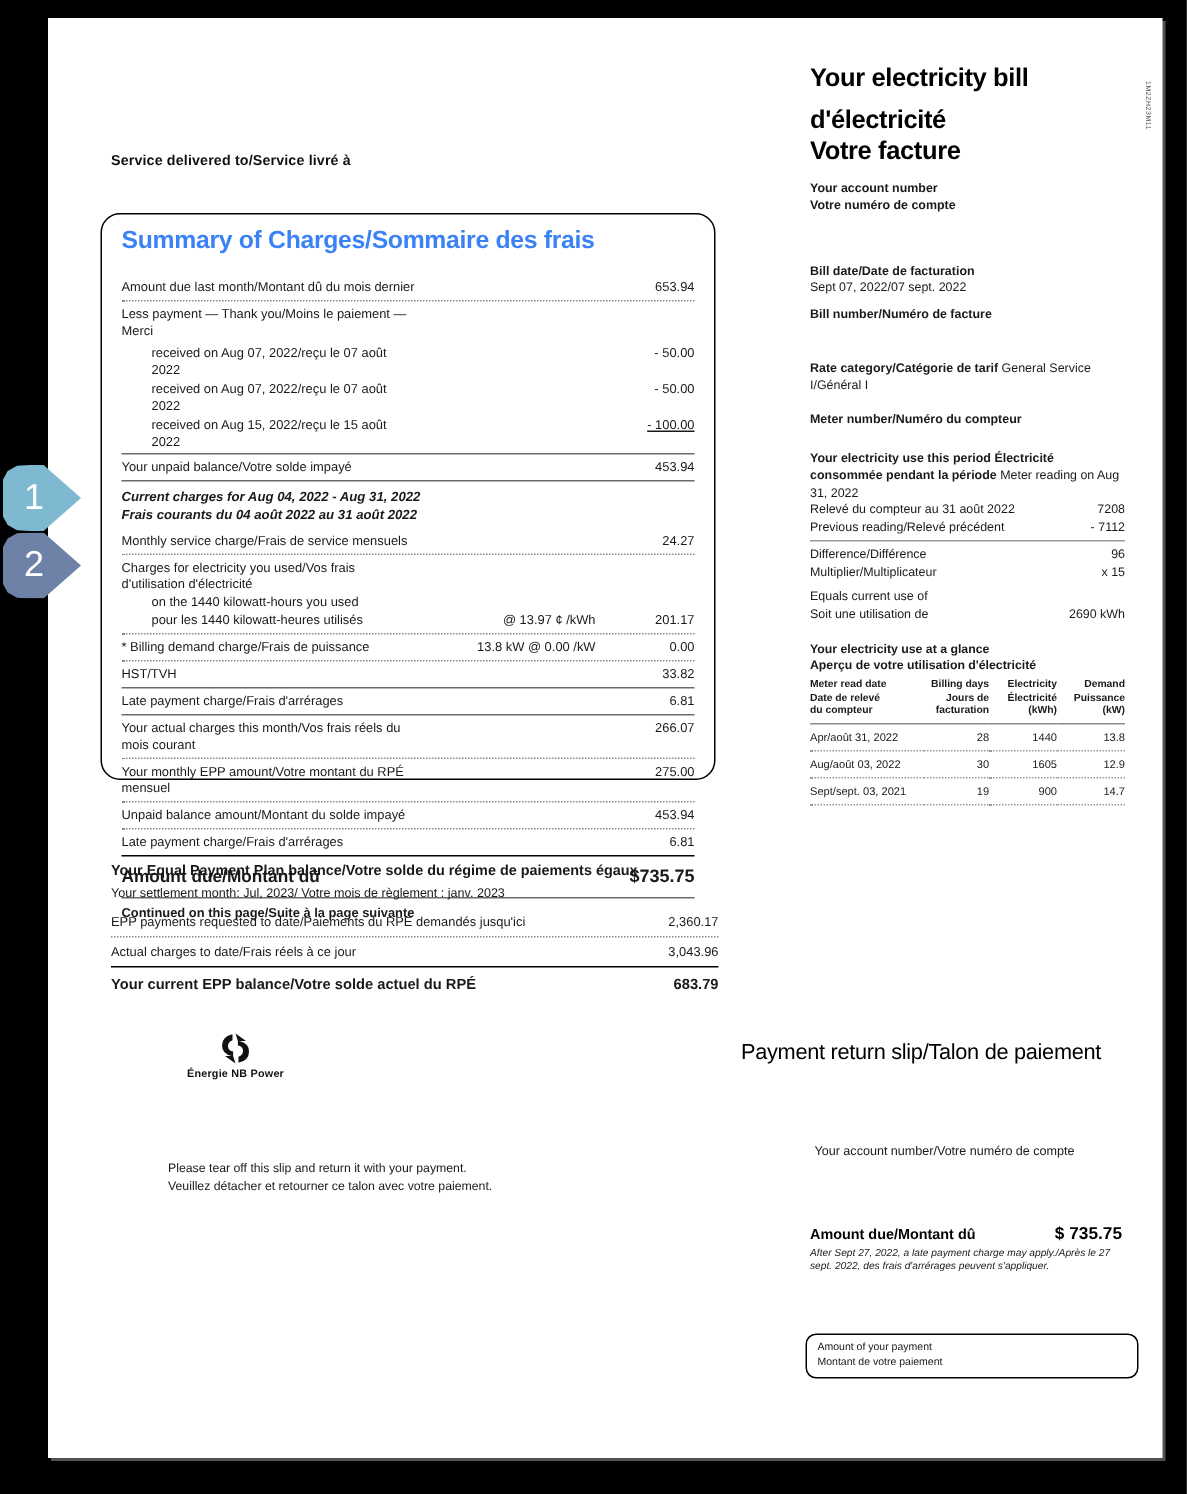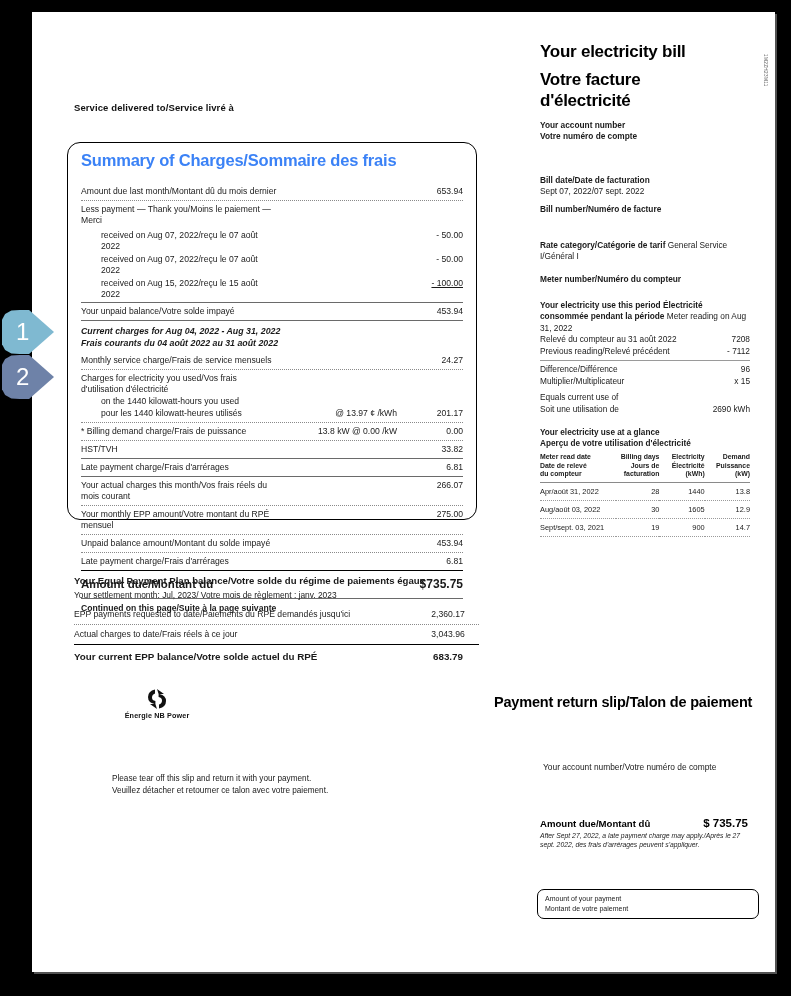--- a/index.html
+++ b/index.html
@@ -116,21 +116,21 @@
     position: absolute;
     left: 42px;
     top: 563px;
     width: 405px;
     font-size: 8.6px;
     color: #1a1a1a;
   }
   #epp-title { font-size: 9.6px; font-weight: bold; line-height: 1.35; }
   #epp-sub   { font-size: 8.4px; padding-top: 2px; padding-bottom: 5px; }
   #epp .row  { padding: 4px 0; }
-  #epp .row .amt { width: 62px; text-align: center; }
+  #epp .row .amt { width: 62px; }
   #epp .row.total { font-size: 9.8px; padding: 6px 0 0 0; }
   #epp .row.total .amt { font-size: 9.8px; width: 62px; }
 
   
   #logo {
     position: absolute;
     left: 80px;
     top: 676px;
     width: 90px;
     text-align: center;
@@ -196,21 +196,21 @@
   #glance td {
     text-align: right;
     padding: 4px 0 4px 0;
     font-size: 7.4px;
     border-bottom: 1px dotted #9a9a9a;
   }
   #glance td.c1 { text-align: left; }
   #glance thead tr { border-bottom: 1px solid #8a8a8a; }
 
   
-  #slip-title { position:absolute; left:462px; top:682px; font-size:14.5px; font-weight:bold; letter-spacing:-0.2px; color:#000; }
+  #slip-title { position:absolute; left:462px; top:682px; font-size:14.5px; font-weight:normal; letter-spacing:-0.2px; color:#000; }
   #slip-acct  { position:absolute; left:511px; top:750px; font-size:8.4px; color:#1a1a1a; }
 
   #slip-due { position:absolute; left:508px; top:805px; width:208px; display:flex; align-items:baseline; }
   #slip-due .l { flex:1 1 auto; font-size:9.6px; font-weight:bold; }
   #slip-due .v { flex:0 0 auto; font-size:11.5px; font-weight:bold; text-align:left; }
   #slip-note { position:absolute; left:508px; top:819px; width:205px; font-size:6.8px; font-style:italic; line-height:1.38; color:#1a1a1a; }
 
   #amount-box {
     position: absolute;
     left: 505px;
@@ -407,22 +407,22 @@
       <div id="logo-text">Énergie NB Power</div>
     </div>
 
     <div id="tear-note">
       <div>Please tear off this slip and return it with your payment.</div>
       <div>Veuillez détacher et retourner ce talon avec votre paiement.</div>
     </div>
 
     <div id="bill-title-en">Your electricity bill</div>
     <div id="bill-title-fr">
+      <div>d'électricité</div>
       <div>Votre facture</div>
-      <div>d'électricité</div>
     </div>
     <div id="vertical-code">1M2ZH23M11</div>
 
     <div class="rblk" id="acct-block">
       <div class="hdr">Your account number</div>
       <div class="hdr">Votre numéro de compte</div>
     </div>
 
     <div class="rblk" id="billdate-block">
       <div class="hdr">Bill date/Date de facturation</div>

